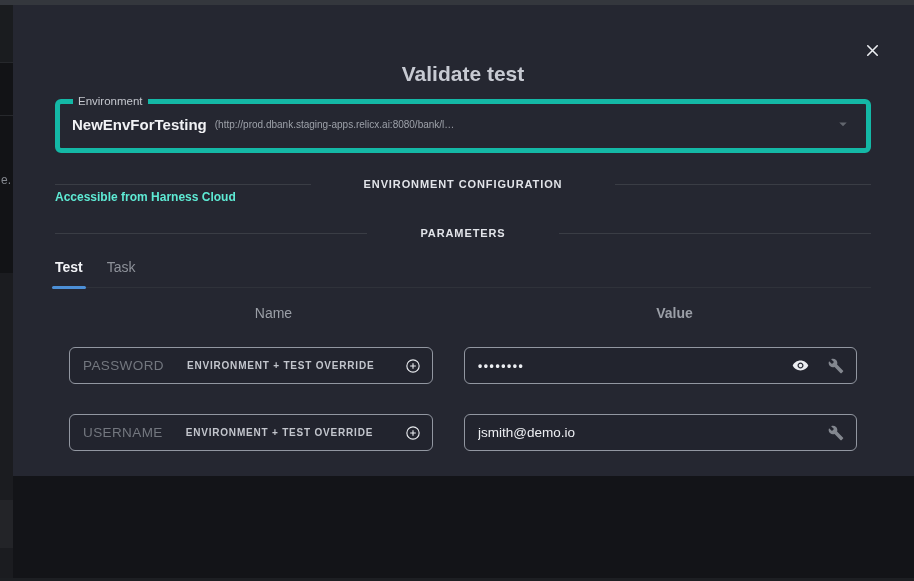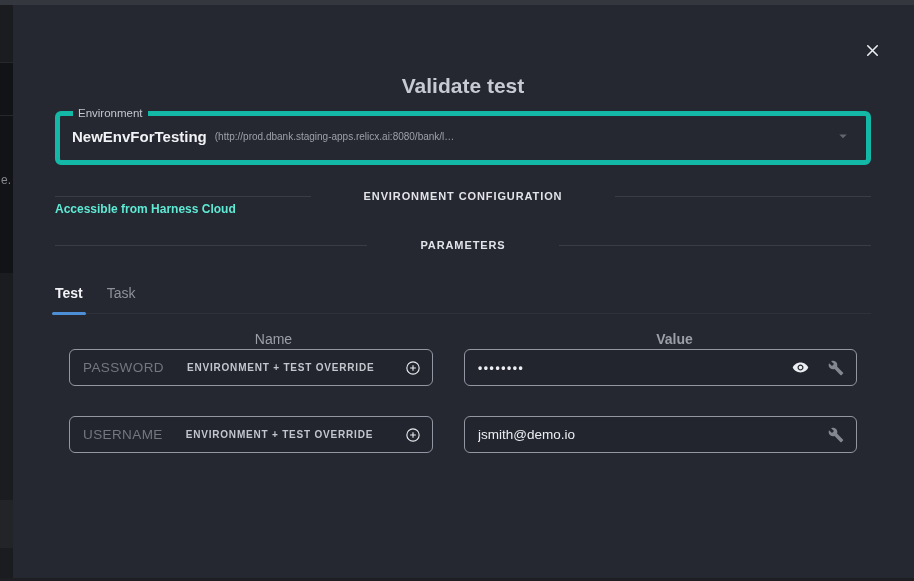--- a/index.html
+++ b/index.html
@@ -9,22 +9,22 @@
   .topbar { position:absolute; left:0; top:0; width:914px; height:5px; background:#34373d; }
 
   
   .bg-strip { position:absolute; left:0; top:5px; width:13px; height:576px; background:#121316; }
   .bg-strip .seg-top { position:absolute; left:0; top:0; width:13px; height:58px; background:#1a1c1f; border-bottom:1px solid #26282c; }
   .bg-strip .seg-line2 { position:absolute; left:0; top:110px; width:13px; height:1px; background:#26282c; }
   .bg-strip .frag { position:absolute; left:1px; top:168px; color:#84888f; font-size:12px; }
   .bg-strip .seg-mid { position:absolute; left:0; top:268px; width:13px; height:313px; background:#1b1c20; }
   .bg-strip .seg-low { position:absolute; left:0; top:495px; width:13px; height:48px; background:#232428; }
 
-  .modal { position:absolute; left:13px; top:5px; width:901px; height:573px;
-           background:#252731; padding:16px 43px 0 42px; }
+  .modal { position:absolute; left:13px; top:5px; width:901px; height:471px;
+           background:#252731; padding:4px 43px 0 42px; }
   .modal-bottom-line { position:absolute; left:0; top:578px; width:914px; height:3px; background:#1d1f23; }
 
   .close-btn { position:absolute; top:32px; right:29px; width:26px; height:26px;
                display:flex; align-items:center; justify-content:center; cursor:pointer; }
   .close-btn svg { stroke:#eceef2; }
 
   .title { margin-top:53px; text-align:center; font-size:21px; font-weight:bold; color:#c7cad2; }
 
   
   fieldset.env { margin-top:9px; border:5px solid #14b8a6; border-radius:6px;
@@ -39,35 +39,35 @@
 
   .divider { display:flex; align-items:center;gap:39px; }
   .divider .line { flex:1; height:1px; background:#3a3d45; }
   .divider .label { padding:0 14px; font-size:11px; font-weight:bold; letter-spacing:0.9px;
                     color:#e2e4e9; white-space:nowrap; }
   .divider.env-config { margin-top:25px; }
   .divider.params { margin-top:23px; }
 
   .access-note { font-size:12px; font-weight:bold; color:#5eead4; }
 
-  .tabs { margin-top:34px; display:flex; gap:24px; border-bottom:1px solid #2f323a; }
+  .tabs { margin-top:20px; display:flex; gap:24px; border-bottom:1px solid #2f323a; }
   .tab { padding-bottom:12px; font-size:14px; cursor:pointer; position:relative; }
   .tab .tab-underline { display:none; }
   .tab.active { color:#f2f3f6; font-weight:bold; }
   .tab.active .tab-underline { display:block; position:absolute; left:-3px; right:-3px;
                                bottom:-2px; height:3px; border-radius:2px; background:#4c8fd6; }
   .tab.inactive { color:#8d9199; }
 
   .col-headers { display:flex; margin-top:17px; }
   .col-headers .h-name { width:409px; margin-left:14px; text-align:center;
                          font-size:14px; font-weight:normal; color:#9b9fa7; }
   .col-headers .h-value { width:393px; text-align:center;
                           font-size:14px; font-weight:bold; color:#9b9fa7; }
 
-  .param-row { display:flex; margin-top:2px; }
+  .param-row { display:flex; margin-top:26px; }
   .param-row + .param-row { margin-top:30px; }
   .pbox { height:37px; border:1px solid #9297a1; border-radius:6px;
           display:flex; align-items:center; background:rgba(0,0,0,0.06); }
   .pbox.name { width:364px; margin-left:14px; padding:0 10px 0 13px; }
   .pbox.value { width:393px; margin-left:31px; padding:0 12px 0 13px; }
   .pname { font-size:13.5px; color:#73777f; letter-spacing:0.4px; }
   .pbadge { font-size:10px; font-weight:bold; letter-spacing:0.8px; color:#c3c6cd; margin-left:23px; }
   .plus-icon { margin-left:auto; display:flex; cursor:pointer; }
   .plus-icon svg { stroke:#e9ebef; display:block; }
   .pvalue-input { flex:1; background:transparent; border:none; outline:none;

